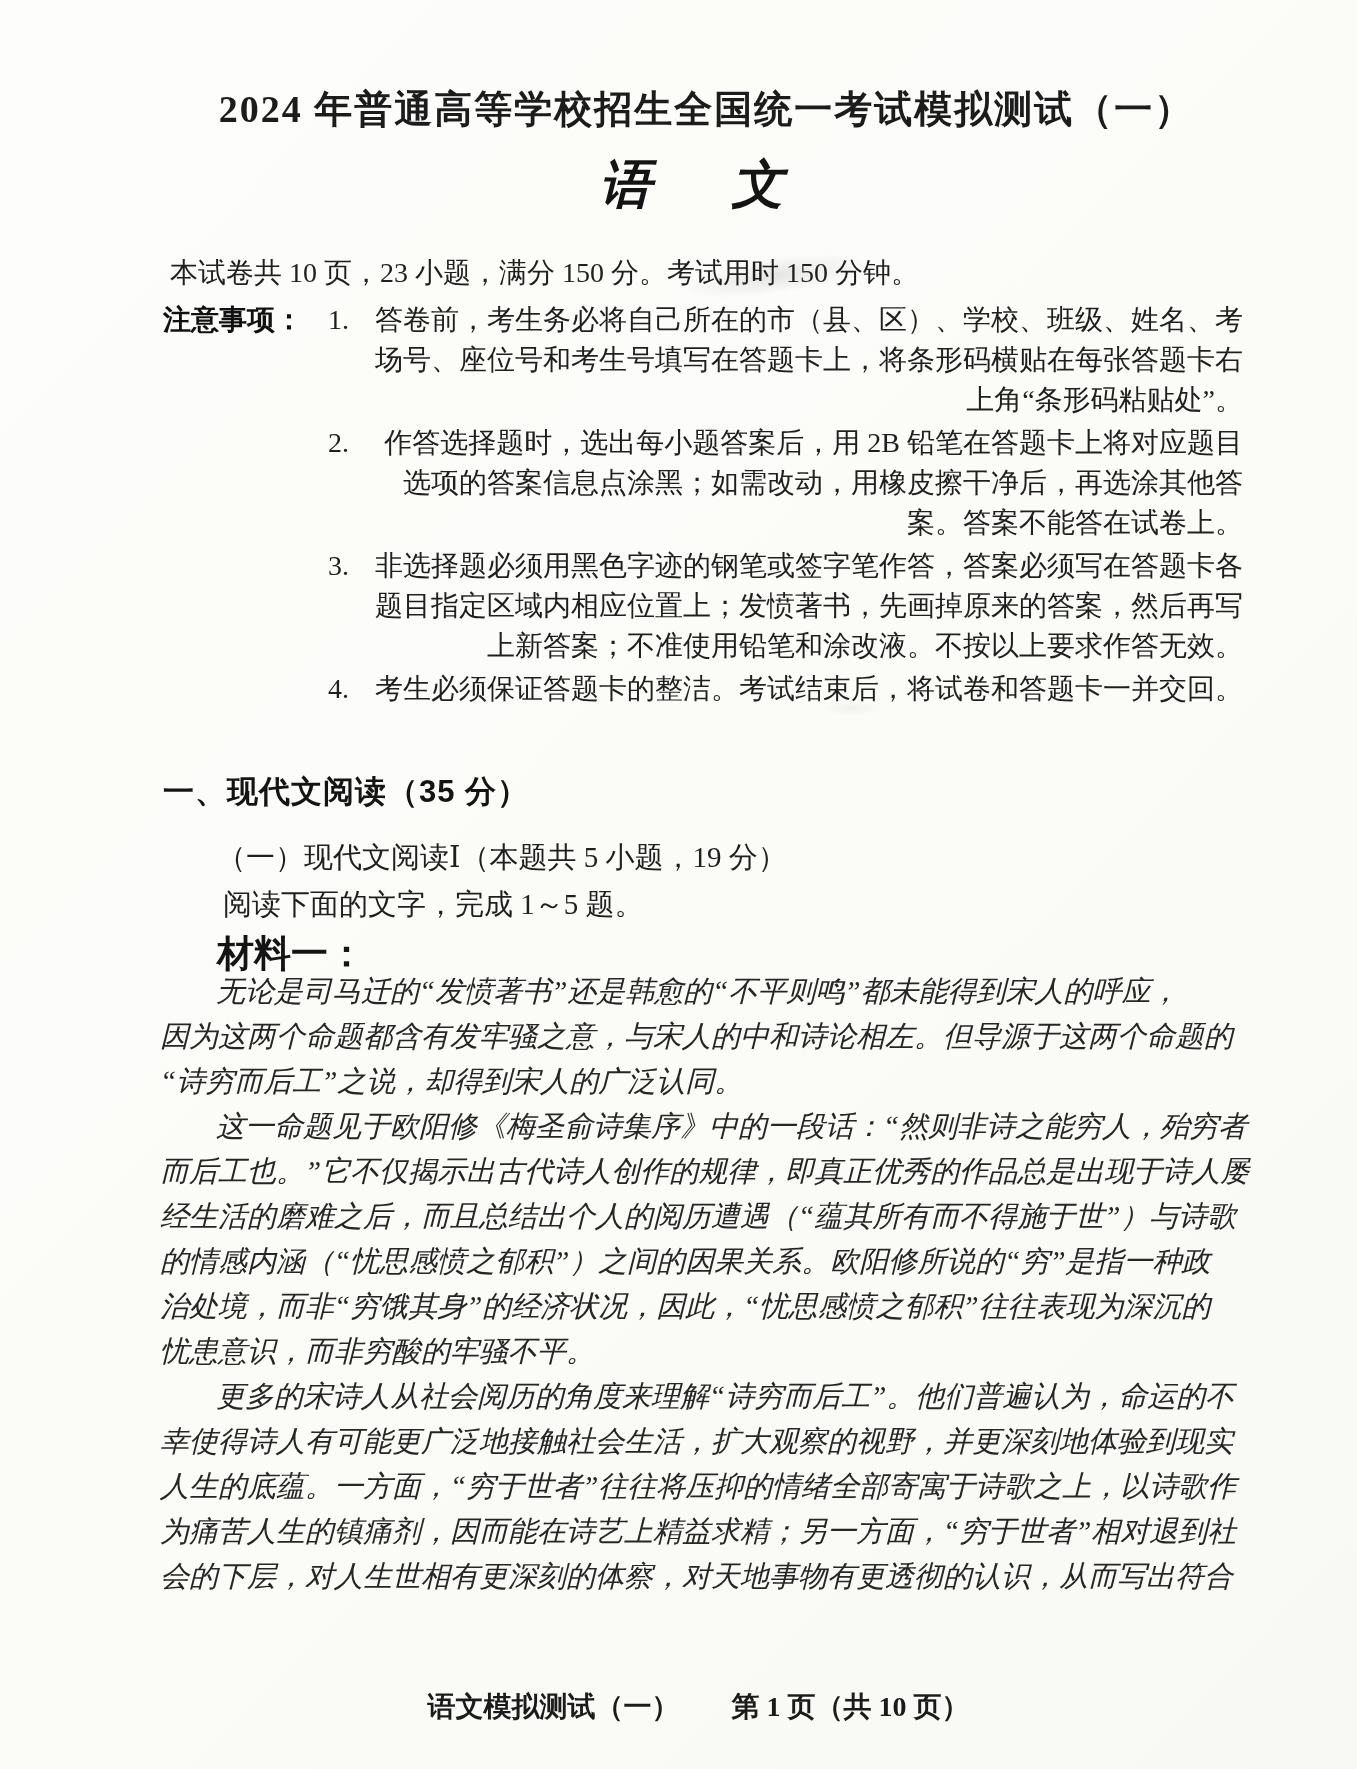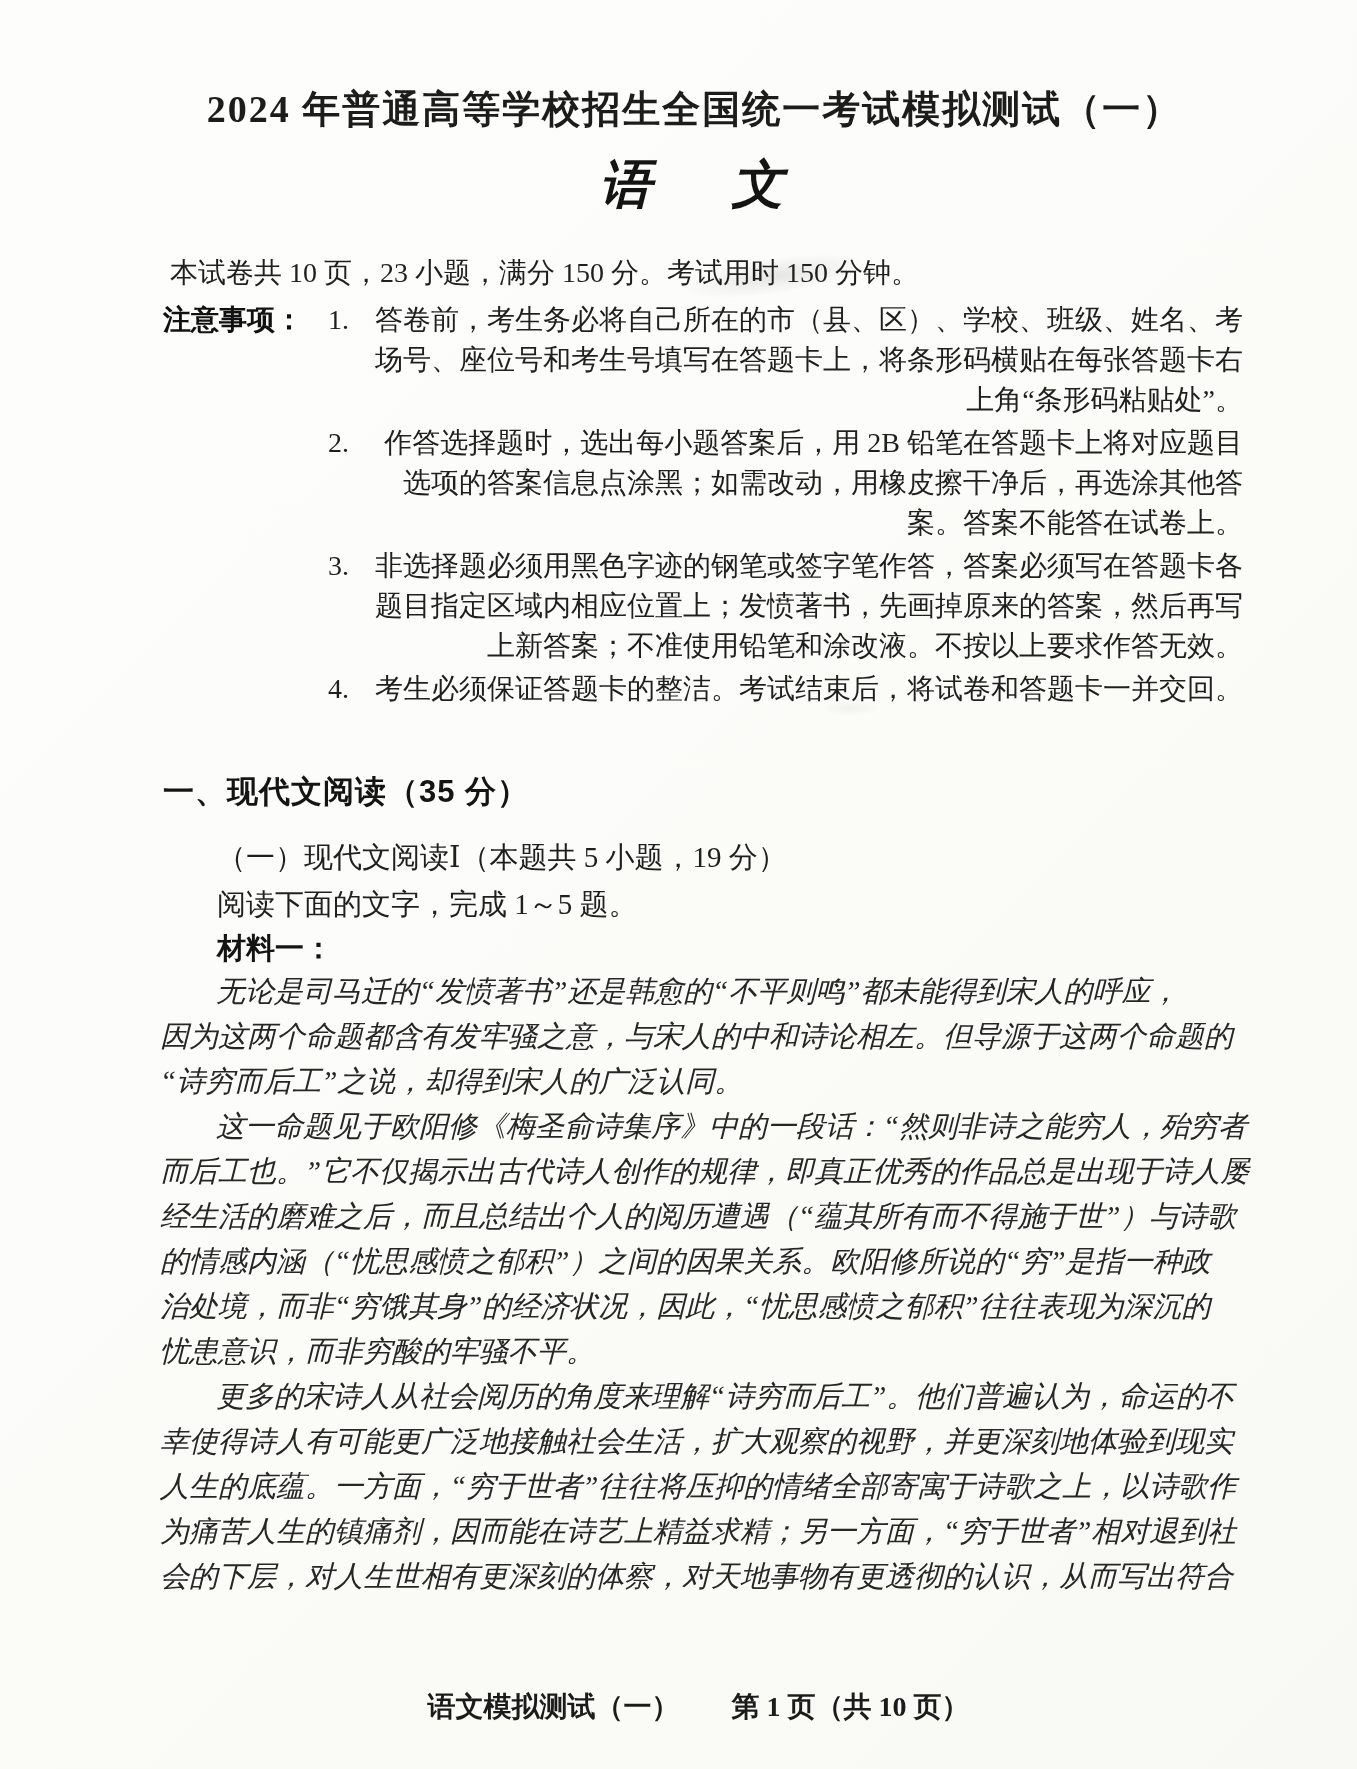--- a/index.html
+++ b/index.html
@@ -9,21 +9,21 @@
     margin:0 auto;
     background:linear-gradient(135deg,#fdfdfb 0%,#fbfbf8 55%,#f8f8f5 100%);
     overflow:hidden;
     color:#222;
     font-family:"Liberation Serif","DejaVu Serif",serif;
   }
   .serif{font-family:"Liberation Serif","DejaVu Serif",serif;}
   .heiti{font-family:"Liberation Sans","DejaVu Sans",sans-serif;font-weight:bold;}
 
   .title{
-    position:absolute;top:84px;left:156px;width:1077px;
+    position:absolute;top:84px;left:168px;width:1077px;
     text-align:center;font-size:38px;font-weight:bold;
     letter-spacing:2px;color:#1c1c1c;
   }
   .subject{
     position:absolute;top:150px;left:160px;width:1077px;
     text-align:center;font-size:52px;font-weight:bold;
     letter-spacing:14px;color:#141414;font-style:italic;
   }
   .intro{
     position:absolute;top:254px;left:170px;width:1074px;
@@ -42,26 +42,26 @@
 
   .section-heading{
     position:absolute;top:771px;left:163px;
     font-size:31px;color:#141414;letter-spacing:1px;
   }
   .part-heading{
     position:absolute;top:838px;left:217px;
     font-size:29px;color:#1f1f1f;
   }
   .instruction{
-    position:absolute;top:885px;left:217px;
+    position:absolute;top:885px;left:223px;
     font-size:29px;color:#1f1f1f;
   }
   .material-label{
     position:absolute;top:929px;left:217px;
-    font-size:29px;color:#141414;
+    font-size:37px;color:#141414;
   }
   .body-text{
     position:absolute;top:969px;left:160px;width:1080px;
     font-size:29px;line-height:45px;color:#262626;
     font-style:italic; 
   }
   .body-text .line{height:45px;white-space:nowrap;}
   .body-text .indent{text-indent:56px;}
 
   .footer{

